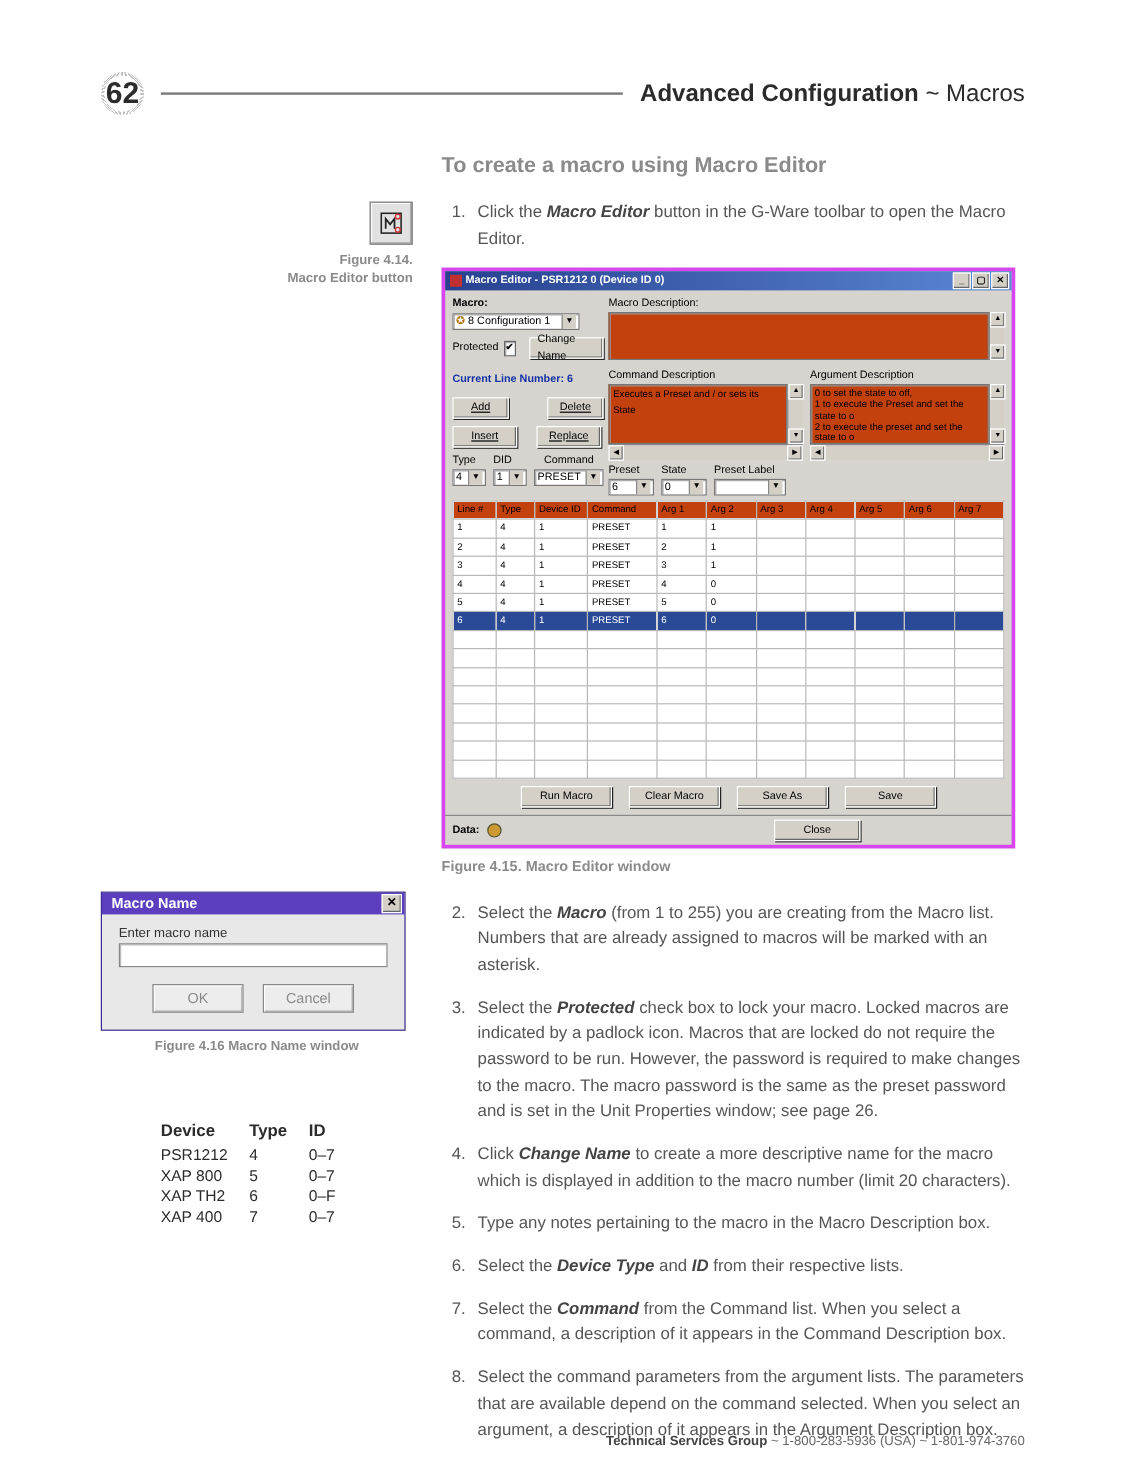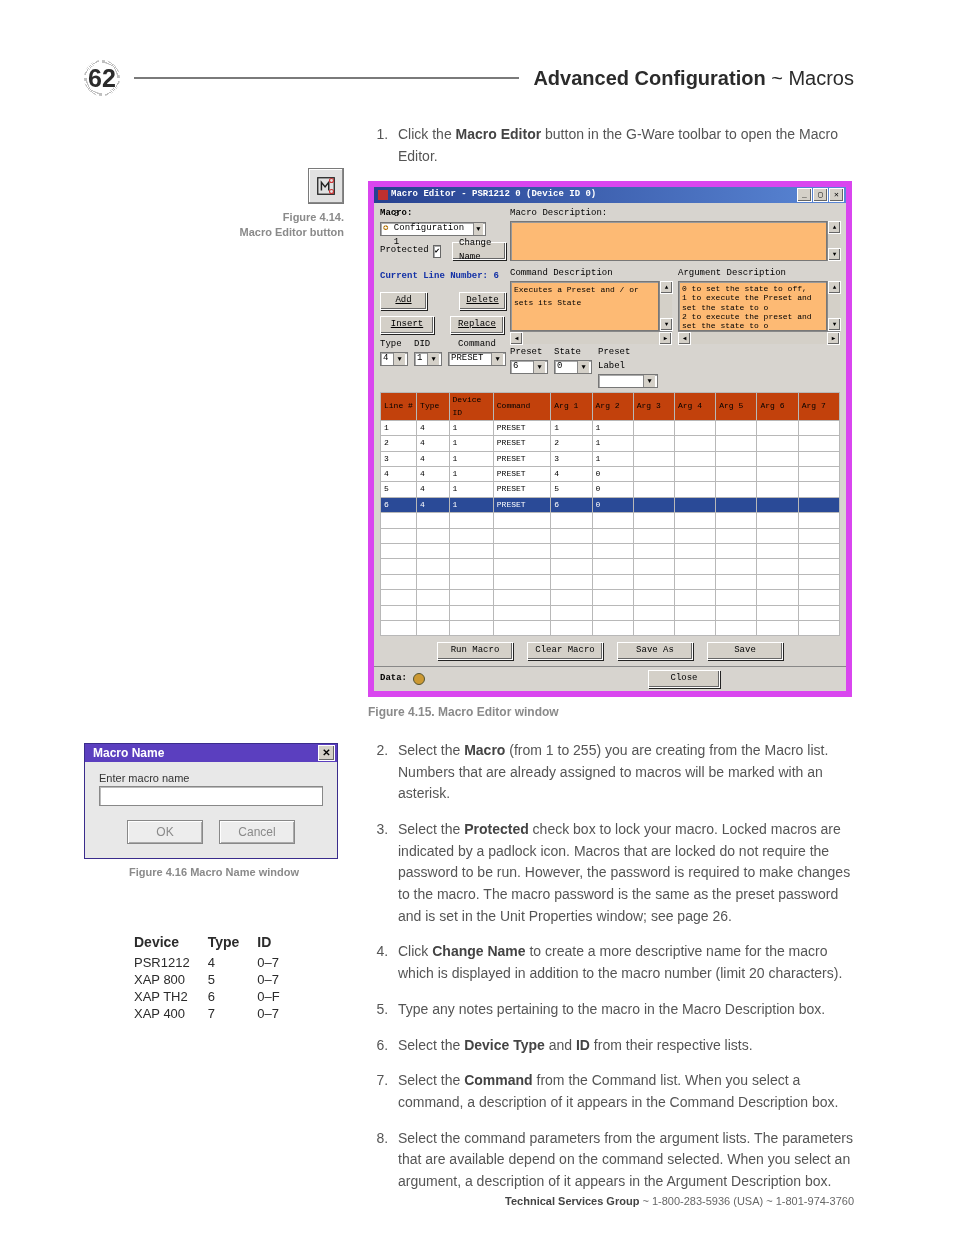--- a/index.html
+++ b/index.html
@@ -78,38 +78,38 @@
     margin: 0 0 14px 0;
   }
   ol.steps {
     padding-left: 24px;
     margin: 0;
   }
   ol.steps > li {
     margin: 0 0 14px 0;
     padding-left: 6px;
   }
-  ol.steps b { color: #444; font-weight: 700; }
+  ol.steps b { color: #444; font-weight: 700; font-style: italic; }
   .figcap-side { text-align: right; font-weight: 700; color: #8a8a8a; line-height: 1.4; }
   .figcap-main { font-weight: 700; color: #8a8a8a; font-size: 12px; margin: 6px 0 18px 0; }
   .me-iconbtn {
     width: 34px; height: 34px;
     border: 1px solid #7a7a7a;
     background: #e1e1e1;
     display: flex; align-items: center; justify-content: center;
     margin-left: auto; margin-bottom: 6px;
     box-shadow: inset -1px -1px 0 #888, inset 1px 1px 0 #fff;
   }
   .me-iconbtn svg { width: 22px; height: 22px; }
 
   
   .win {
-    border: 6px solid #d946ef;
+    border: 3px solid #d946ef;
     background: #d7d4cf;
-    font-family: Liberation Mono, monospace;
+    font-family: Liberation Sans, sans-serif;
     font-size: 9px;
     color: #000;
     width: 472px;
   }
   .titlebar {
     height: 16px;
     background: linear-gradient(90deg, #27418f, #5a87d6);
     color: #fff;
     display: flex; align-items: center;
     padding: 0 2px 0 4px;
@@ -164,21 +164,21 @@
   }
   .chk {
     width: 11px; height: 11px;
     background: #fff;
     border: 1px solid #666;
     box-shadow: inset 1px 1px 0 #aaa;
     display: inline-flex; align-items: center; justify-content: center;
     font-size: 8px; font-weight: 700;
   }
   .sunken {
-    background: #fdba74;
+    background: #c2410c;
     border: 1px solid #777;
     box-shadow: inset 1px 1px 0 #999;
     padding: 2px 3px;
     font-size: 8px;
     box-sizing: border-box;
   }
   .scroll-v {
     width: 12px;
     background: #d4d0c8;
     border-left: 1px solid #888;
@@ -355,20 +355,21 @@
             <tr>
               <td>XAP 400</td>
               <td>7</td>
               <td>0–7</td>
             </tr>
           </tbody>
       </table>
     </div>
 
     <div class="maincol">
+      <div class="section-title">To create a macro using Macro Editor</div>
 
       <ol class="steps" start="1">
         <li>
           <span>Click the </span><b>Macro Editor</b><span> button in the G-Ware toolbar to open the Macro Editor.</span>
         </li>
       </ol>
 
       <div class="win">
         <div class="titlebar">
           <span class="ticon"></span>

